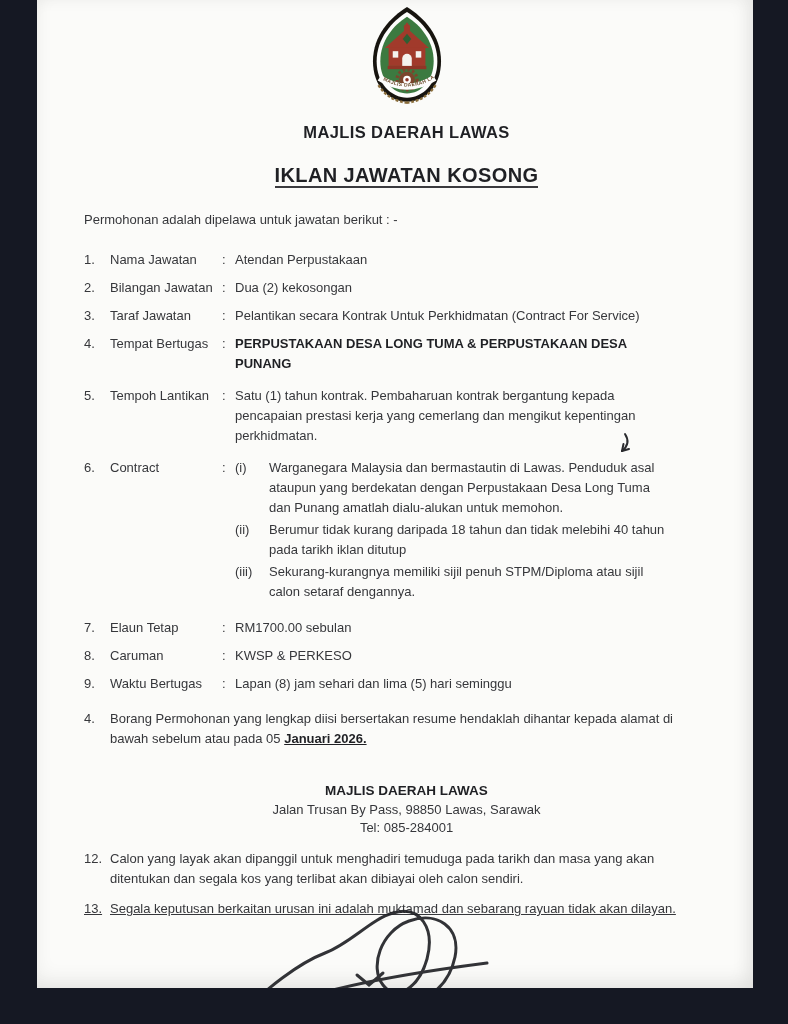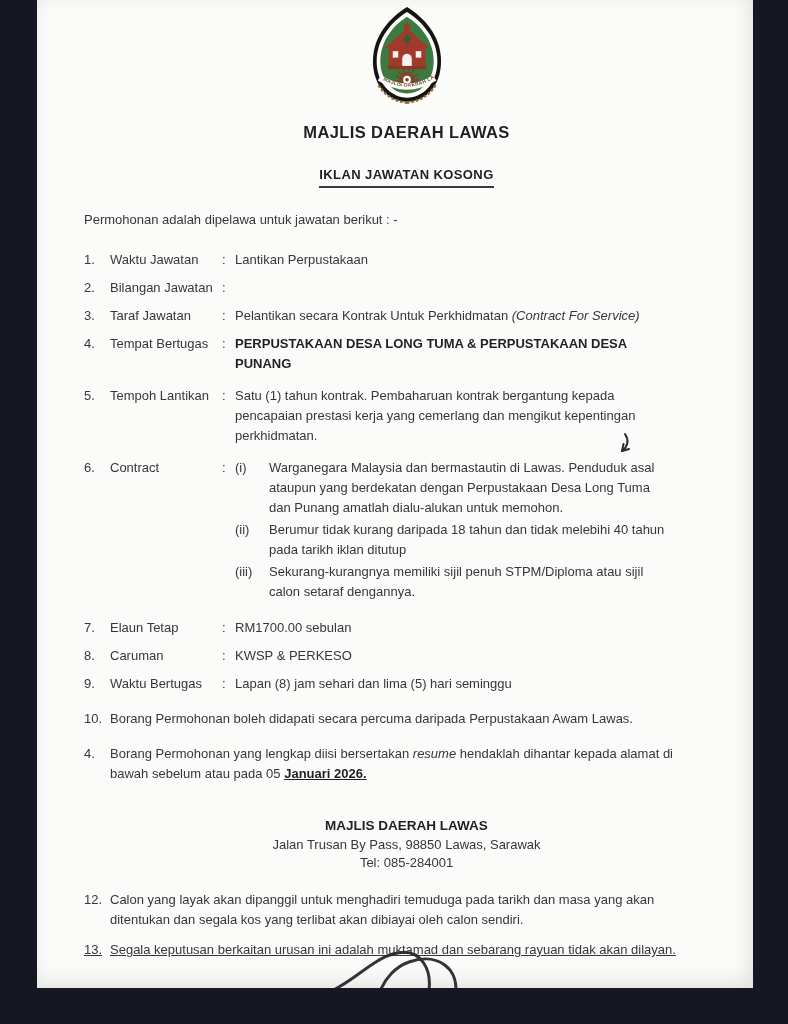--- a/index.html
+++ b/index.html
@@ -14,28 +14,28 @@
   .page{
     position:absolute;left:37px;top:0;width:716px;height:988px;
     background:var(--page_bg);color:var(--ink);
     padding:4px 24px 20px 47px;overflow:hidden;
     box-shadow:inset -8px 0 16px rgba(0,0,0,.05), inset 0 -10px 18px rgba(0,0,0,.06);
     font-size:13px;line-height:20px;
   }
   .logo-wrap{text-align:center;margin-top:2px;}
   .title-block{text-align:center;margin-top:4px;color:var(--ink_strong);}
   .org-name{font-size:16.5px;font-weight:bold;letter-spacing:.4px;}
-  .doc-title{display:inline-block;font-size:13px;font-weight:bold;letter-spacing:.4px;
+  .doc-title{display:inline-block;font-size:20px;font-weight:bold;letter-spacing:.4px;
     border-bottom:2px solid #3a3a3e;padding-bottom:1px;margin-top:3px;}
   .intro{margin-top:22px;}
   .detail-list{margin-top:20px;}
   .drow{display:grid;grid-template-columns:26px 112px 13px auto;margin-bottom:8px;}
   .drow .val{max-width:440px;white-space:pre-line;}
   .bold{font-weight:bold;color:var(--ink_strong);}
-  .ital{font-style:italic;}
+  .ital{}
   .sub-list .srow{display:grid;grid-template-columns:34px auto;margin-bottom:2px;}
   .sub-list .stext{max-width:410px;white-space:pre-line;}
   .prow{display:grid;grid-template-columns:26px auto;margin-top:15px;}
   .prow .ptext{max-width:585px;white-space:pre-line;}
   .address{ text-align:center;margin-top:32px;line-height:18px;}
   .address .a-org{font-weight:bold;color:var(--ink_strong);font-size:13.5px;line-height:20px;}
   .sig-block{position:relative;width:280px;margin:10px auto 0 auto;padding-top:96px;text-align:center;line-height:17px;}
   .sig-scribble{position:absolute;left:-38px;top:-26px;}
   .pen-mark{position:absolute;left:576px;top:432px;}
 </style>
@@ -77,29 +77,30 @@
       <div class="org-name">MAJLIS DAERAH LAWAS</div><br>
       <span class="doc-title">IKLAN JAWATAN KOSONG</span>
     </div>
 
     <p class="intro">Permohonan adalah dipelawa untuk jawatan berikut : -</p>
 
     <div class="detail-list">
 
       <div class="drow">
         <span>1.</span>
-        <span>Waktu Jawatan</span>
-        <span>:</span>
-        <span class="val">Lantikan Perpustakaan</span>
+        <span>Nama Jawatan</span>
+        <span>:</span>
+        <span class="val">Atendan Perpustakaan</span>
       </div>
 
       <div class="drow">
         <span>2.</span>
         <span>Bilangan Jawatan</span>
         <span>:</span>
+        <span class="val">Dua (2) kekosongan</span>
       </div>
 
       <div class="drow">
         <span>3.</span>
         <span>Taraf Jawatan</span>
         <span>:</span>
         <span class="val"><span>Pelantikan secara Kontrak Untuk Perkhidmatan </span><span class="ital">(Contract For Service)</span></span>
       </div>
 
       <div class="drow">
@@ -157,39 +158,35 @@
         <span class="val">KWSP &amp; PERKESO</span>
       </div>
 
       <div class="drow">
         <span>9.</span>
         <span>Waktu Bertugas</span>
         <span>:</span>
         <span class="val">Lapan (8) jam sehari dan lima (5) hari seminggu</span>
       </div>
 
-      <div class="prow">
-        <span>10.</span>
-        <span class="ptext">Borang Permohonan boleh didapati secara percuma daripada Perpustakaan Awam Lawas.</span>
-      </div>
 
       <div class="prow">
         <span>4.</span>
         <span class="ptext"><span>Borang Permohonan yang lengkap diisi bersertakan </span><span class="ital">resume</span><span> hendaklah dihantar kepada alamat di
 bawah sebelum atau pada 05 </span><span class="bold" style="text-decoration:underline;">Januari 2026.</span></span>
       </div>
     </div>
 
     <div class="address">
       <div class="a-org">MAJLIS DAERAH LAWAS</div>
       <div>Jalan Trusan By Pass, 98850 Lawas, Sarawak</div>
       <div>Tel: 085-284001</div>
     </div>
 
-    <div class="prow" style="margin-top:18px;">
+    <div class="prow" style="margin-top:12px;">
       <span>12.</span>
       <span class="ptext">Calon yang layak akan dipanggil untuk menghadiri temuduga pada tarikh dan masa yang akan
 ditentukan dan segala kos yang terlibat akan dibiayai oleh calon sendiri.</span>
     </div>
 
     <div class="prow" style="margin-top:10px;text-decoration:underline;">
       <span>13.</span>
       <span class="ptext">Segala keputusan berkaitan urusan ini adalah muktamad dan sebarang rayuan tidak akan dilayan.</span>
     </div>
 

